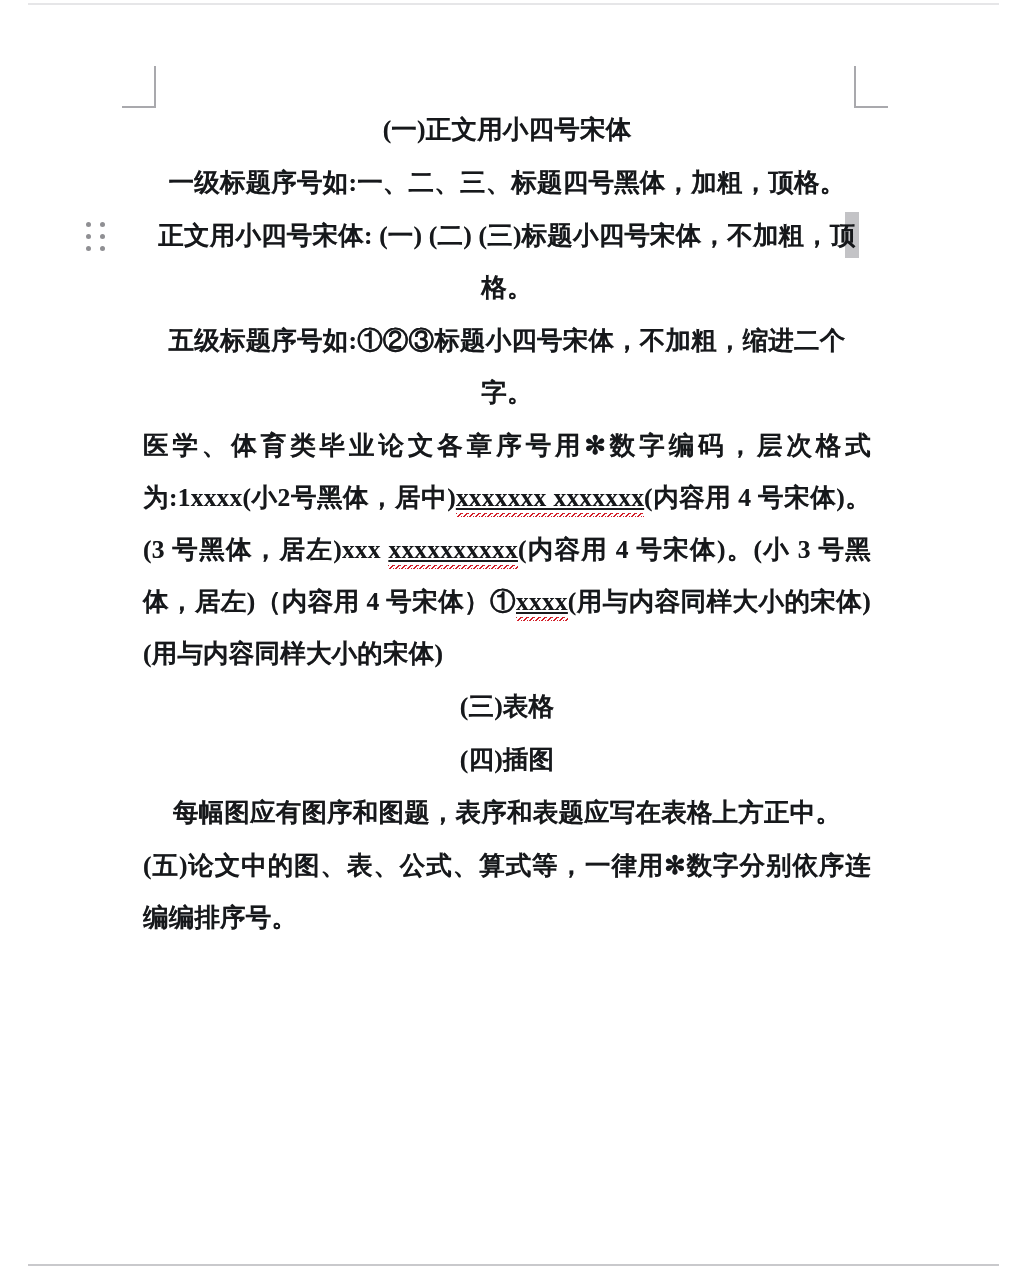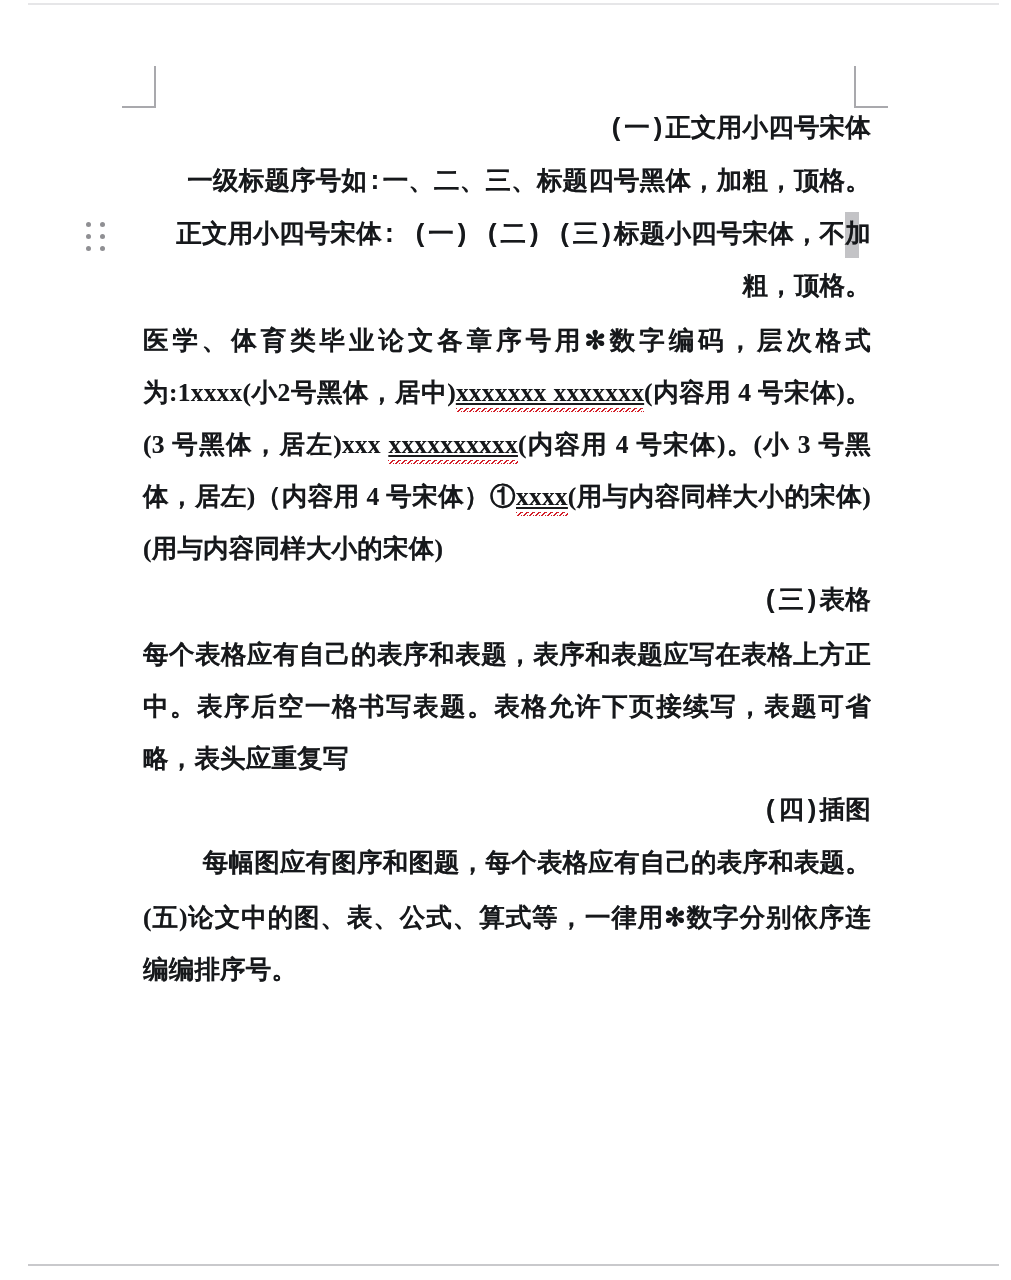--- a/index.html
+++ b/index.html
@@ -101,22 +101,21 @@
     font-weight: 600;
     text-align: justify;
     text-justify: inter-character;
     margin: 0 0 1px 0;
     white-space: pre-wrap;
     font-family: "Liberation Serif", "DejaVu Serif", serif;
     
     text-shadow: 0 0 0.4px rgba(0,0,0,0.45);
   }
   .para.last-line-left {
-    text-align: right;
-    font-family: Liberation Mono, monospace;
+    text-align: center;
   }
   
   .sp {
     text-decoration: underline;
     text-decoration-color: #1b1c1e;
     text-decoration-thickness: 1.6px;
     text-underline-offset: 2px;
     background-image:
       repeating-linear-gradient(
         135deg,
@@ -161,29 +160,29 @@
 
     <p class="para last-line-left">(一)正文用小四号宋体</p>
 
 
     <p class="para last-line-left">一级标题序号如:一、二、三、标题四号黑体，加粗，顶格。</p>
 
     <p class="para last-line-left">正文用小四号宋体: (一) (二) (三)标题小四号宋体，不加粗，顶格。</p>
 
 
 
+    <p class="para last-line-left">五级标题序号如:①②③标题小四号宋体，不加粗，缩进二个字。</p>
 
     <p class="para" id="p8-host"><span>医学、体育类毕业论文各章序号用✻数字编码，层次格式为:1xxxx(小2号黑体，居中)</span><span class="sp">xxxxxxx xxxxxxx</span><span>(内容用 4 号宋体)。(3 号黑体，居左)xxx </span><span class="sp">xxxxxxxxxx</span><span>(内容用 4 号宋体)。(小 3 号黑体，居左)（内容用 4 号宋体）①</span><span class="sp">xxxx</span><span>(用与内容同样大小的宋体)(用与内容同样大小的宋体)</span></p>
 
     <p class="para last-line-left">(三)表格</p>
 
-    <p class="para">每个表格应有自己的表序和表题，表序和表题应写在表格上方正中。表序后空一格书写表题。表格允许下页接续写，表题可省略，表头应重复写</p>
 
     <p class="para last-line-left">(四)插图</p>
 
-    <p class="para last-line-left">每幅图应有图序和图题，每个表格应有自己的表序和表题。</p>
+    <p class="para last-line-left">每幅图应有图序和图题，表序和表题应写在表格上方正中。</p>
 
     <p class="para">(五)论文中的图、表、公式、算式等，一律用✻数字分别依序连编编排序号。</p>
 
   </div>
 
   <div class="edge-rule bottom"></div>
 </div>
 
 </body></html>

